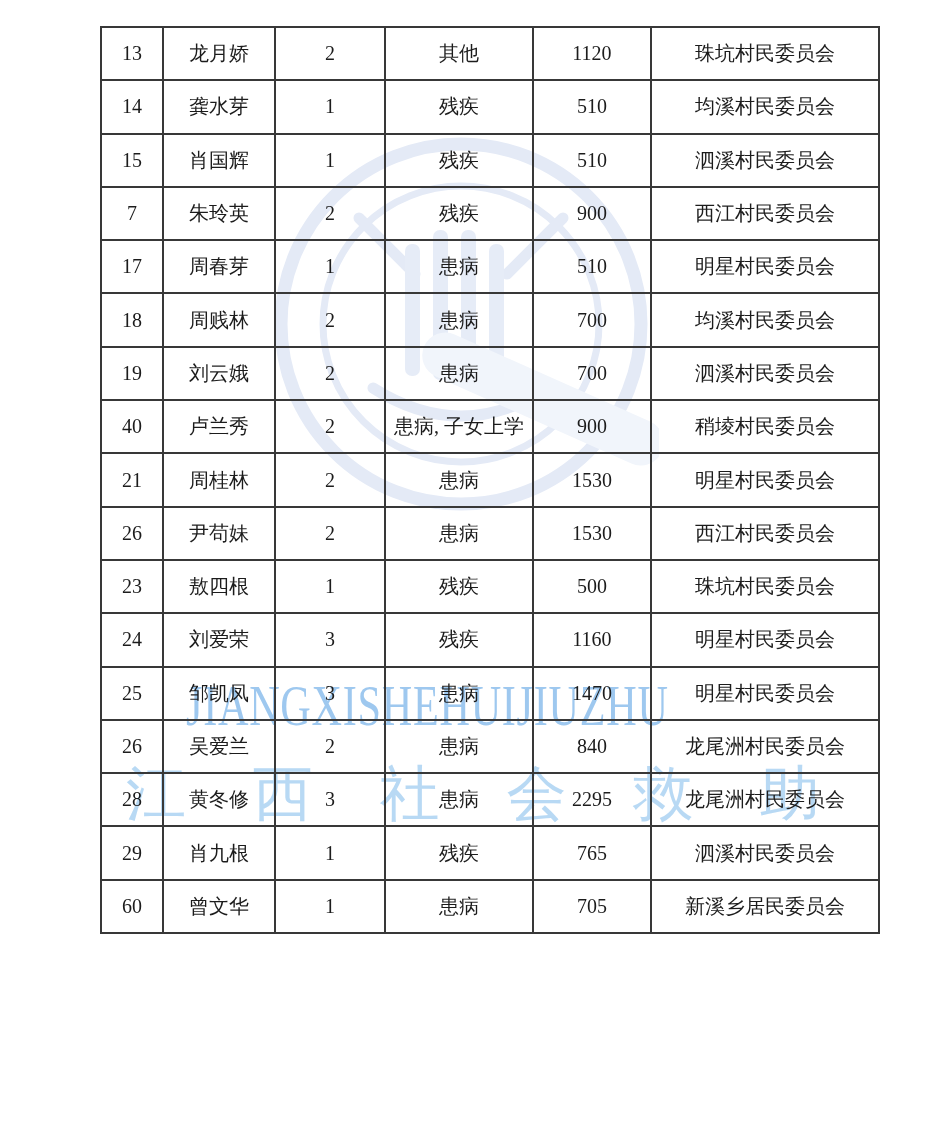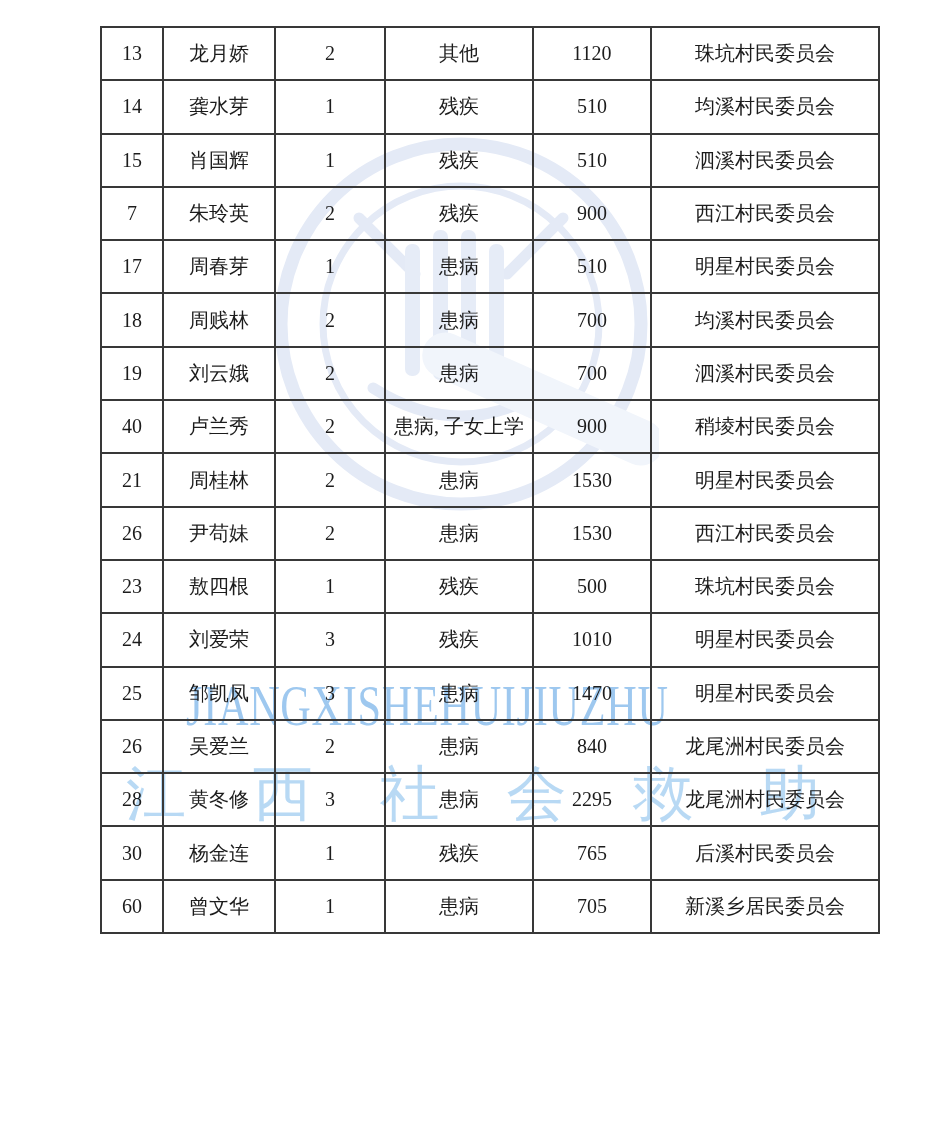--- a/index.html
+++ b/index.html
@@ -221,21 +221,21 @@
             <td class="num">1</td>
             <td>残疾</td>
             <td class="num">500</td>
             <td>珠坑村民委员会</td>
           </tr>
           <tr>
             <td class="num">24</td>
             <td>刘爱荣</td>
             <td class="num">3</td>
             <td>残疾</td>
-            <td class="num">1010</td>
+            <td class="num">1160</td>
             <td>明星村民委员会</td>
           </tr>
           <tr>
             <td class="num">25</td>
             <td>邹凯凤</td>
             <td class="num">3</td>
             <td>患病</td>
             <td class="num">1470</td>
             <td>明星村民委员会</td>
           </tr>
@@ -249,26 +249,26 @@
           </tr>
           <tr>
             <td class="num">28</td>
             <td>黄冬修</td>
             <td class="num">3</td>
             <td>患病</td>
             <td class="num">2295</td>
             <td>龙尾洲村民委员会</td>
           </tr>
           <tr>
-            <td class="num">30</td>
-            <td>杨金连</td>
+            <td class="num">29</td>
+            <td>肖九根</td>
             <td class="num">1</td>
             <td>残疾</td>
             <td class="num">765</td>
-            <td>后溪村民委员会</td>
+            <td>泗溪村民委员会</td>
           </tr>
           <tr>
             <td class="num">60</td>
             <td>曾文华</td>
             <td class="num">1</td>
             <td>患病</td>
             <td class="num">705</td>
             <td>新溪乡居民委员会</td>
           </tr>
         </tbody>

